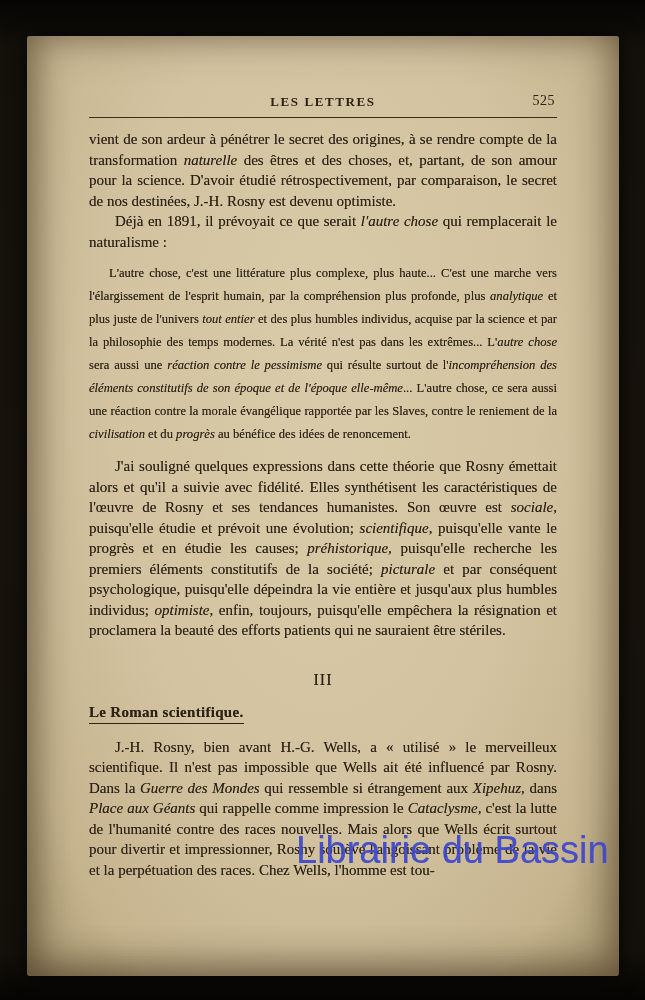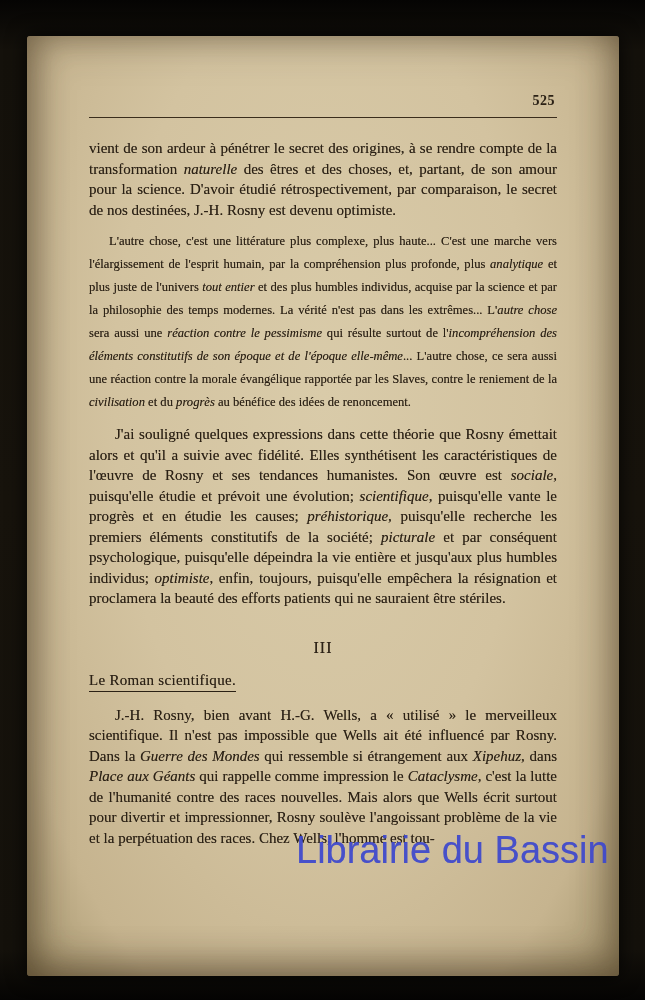--- a/index.html
+++ b/index.html
@@ -26,37 +26,37 @@
   }
   .column { position: absolute; left: 62px; top: 58px; width: 468px; }
 
   .running-header { position: relative; height: 18px; }
   .running-title {
     display: block; text-align: center;
     font-size: 13px; font-weight: bold; letter-spacing: 1.6px;
   }
   .page-number {
     position: absolute; right: 2px; top: -1px;
-    font-size: 14px; font-weight: bold; letter-spacing: .5px; text-align: center;
+    font-size: 14px; font-weight: normal; letter-spacing: .5px; text-align: center;
   }
   .header-rule { border: 0; height: 0; border-top: 1.4px solid #3a2d1c; margin: 5px 0 0 0; }
 
   p { margin: 0; text-align: justify; text-shadow: 0 0 .4px rgba(43,33,21,.55); }
   .body { font-size: 15px; line-height: 20.5px; }
-  .body.first { margin-top: 20px; }
+  .body.first { margin-top: 11px; }
   .indent { text-indent: 26px; }
   .quote { font-size: 12.6px; line-height: 23px; margin: 10px 0; text-indent: 20px; }
 
   .section-number {
     text-align: center; font-size: 16px; letter-spacing: 1px;
     margin: 30px 0 14px 0; text-shadow: 0 0 .4px rgba(43,33,21,.55);
   }
   .chapter-heading { margin: 0 0 13px 0; }
   .heading-text {
-    display: inline-block; font-size: 15px; font-weight: normal; letter-spacing: .3px;
+    display: inline-block; font-size: 15px; font-weight: bold; letter-spacing: .3px;
     border-bottom: 1.5px solid #2b2115; padding-bottom: 2px;
     text-shadow: 0 0 .4px rgba(43,33,21,.55);
   }
   em { font-style: italic; }
 
   .watermark {
     position: absolute; left: 296px; top: 829px;
     font-family: "Liberation Sans", "DejaVu Sans", sans-serif;
     font-size: 38px; font-weight: normal; letter-spacing: 0;
     color: rgba(62, 72, 205, 0.87);
@@ -65,25 +65,27 @@
   }
 </style>
 </head>
 <body>
 
 <div class="photo">
   <div class="page">
     <div class="column">
 
       <div class="running-header">
+        <span class="running-title">LES LETTRES</span>
         <span class="page-number">525</span>
       </div>
       <hr class="header-rule">
 
       <p class="body first"><span>vient de son ardeur à pénétrer le secret des origines, à se rendre compte de la transformation </span><em>naturelle</em><span> des êtres et des choses, et, partant, de son amour pour la science. D'avoir étudié rétrospectivement, par comparaison, le secret de nos destinées, J.-H. Rosny est devenu optimiste.</span></p>
+      <p class="body indent"><span>Déjà en 1891, il prévoyait ce que serait </span><em>l'autre chose</em><span> qui remplacerait le naturalisme :</span></p>
       <p class="quote"><span>L'autre chose, c'est une littérature plus complexe, plus haute... C'est une marche vers l'élargissement de l'esprit humain, par la compréhension plus profonde, plus </span><em>analytique</em><span> et plus juste de l'univers </span><em>tout entier</em><span> et des plus humbles individus, acquise par la science et par la philosophie des temps modernes. La vérité n'est pas dans les extrêmes... L'</span><em>autre chose</em><span> sera aussi une </span><em>réaction contre le pessimisme</em><span> qui résulte surtout de l'</span><em>incompréhension des éléments constitutifs de son époque et de l'époque elle-même</em><span>... L'autre chose, ce sera aussi une réaction contre la morale évangélique rapportée par les Slaves, contre le reniement de la </span><em>civilisation</em><span> et du </span><em>progrès</em><span> au bénéfice des idées de renoncement.</span></p>
       <p class="body indent"><span>J'ai souligné quelques expressions dans cette théorie que Rosny émettait alors et qu'il a suivie avec fidélité. Elles synthétisent les caractéristiques de l'œuvre de Rosny et ses tendances humanistes. Son œuvre est </span><em>sociale</em><span>, puisqu'elle étudie et prévoit une évolution; </span><em>scientifique</em><span>, puisqu'elle vante le progrès et en étudie les causes; </span><em>préhistorique</em><span>, puisqu'elle recherche les premiers éléments constitutifs de la société; </span><em>picturale</em><span> et par conséquent psychologique, puisqu'elle dépeindra la vie entière et jusqu'aux plus humbles individus; </span><em>optimiste</em><span>, enfin, toujours, puisqu'elle empêchera la résignation et proclamera la beauté des efforts patients qui ne sauraient être stériles.</span></p>
 
       <div class="section-number">III</div>
 
       <div class="chapter-heading">
         <span class="heading-text">Le Roman scientifique.</span>
       </div>
 
       <p class="body indent"><span>J.-H. Rosny, bien avant H.-G. Wells, a « utilisé » le merveilleux scientifique. Il n'est pas impossible que Wells ait été influencé par Rosny. Dans la </span><em>Guerre des Mondes</em><span> qui ressemble si étrangement aux </span><em>Xipehuz</em><span>, dans </span><em>Place aux Géants</em><span> qui rappelle comme impression le </span><em>Cataclysme</em><span>, c'est la lutte de l'humanité contre des races nouvelles. Mais alors que Wells écrit surtout pour divertir et impressionner, Rosny soulève l'angoissant problème de la vie et la perpétuation des races. Chez Wells, l'homme est tou-</span></p>

